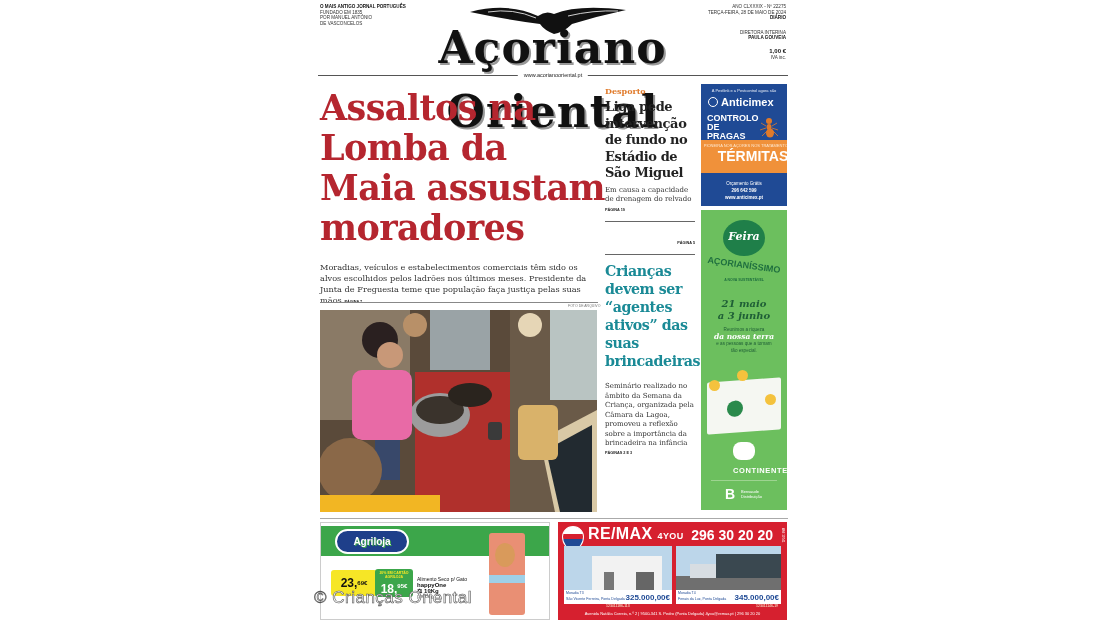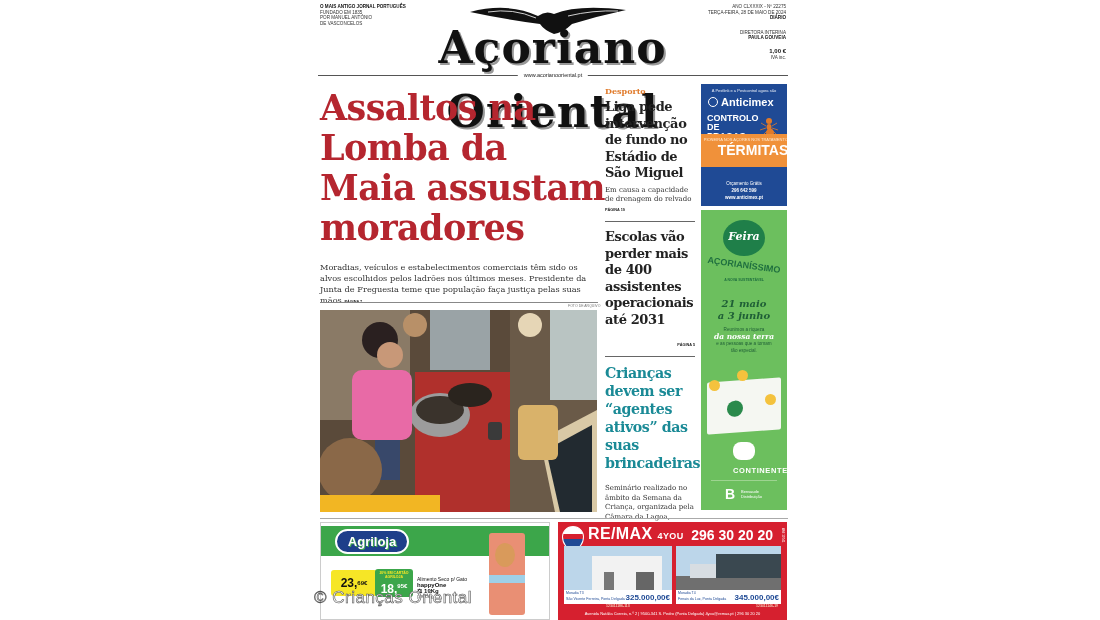--- a/index.html
+++ b/index.html
@@ -37,21 +37,21 @@
   .mid-ref { text-align: right; margin-top: 3px; }
   .mid-h.teal { color: #1a8a96; font-size: 14.2px; line-height: 18px; }
 
   
   .ad-antic { position: absolute; left: 383px; top: 84px; width: 86px; height: 122px; background: #1f4a95; overflow: hidden; font-family: "Liberation Sans", sans-serif; color: #fff; }
   .ad-antic .small { font-size: 4px; text-align: center; padding-top: 4px; color: #e8edf6; }
   .ad-antic .brand { font-size: 11px; font-weight: bold; padding: 3px 0 0 7px; display: flex; align-items: center; gap: 3px; }
   .ad-antic .brand .logo { width: 10px; height: 10px; border-radius: 50%; border: 1.5px solid #fff; }
   .ad-antic .ctrl { font-size: 9px; font-weight: bold; line-height: 9px; padding: 6px 0 0 6px; }
   .ad-antic .tag { font-size: 4.5px; padding-left: 6px; color: #cfe; }
-  .ad-antic .orange { position: absolute; left: 0; top: 50px; width: 104px; height: 33px; background: #f0913a; text-align: center; }
+  .ad-antic .orange { position: absolute; left: 0; top: 56px; width: 104px; height: 33px; background: #f0913a; text-align: center; }
   .ad-antic .orange .o-small { font-size: 4px; color: #fde7cf; padding-top: 3px; line-height: 5px; }
   .ad-antic .orange .o-big { font-size: 14px; font-weight: bold; color: #fff; line-height: 16px; }
   .ad-antic .bottom { position: absolute; left: 0; top: 96px; width: 86px; text-align: center; font-size: 4.5px; line-height: 7px; }
   .ad-antic .bottom .bold { font-weight: bold; }
   .ant { position: absolute; left: 58px; top: 32px; width: 20px; height: 22px; }
 
   .ad-feira { position: absolute; left: 383px; top: 210px; width: 86px; height: 300px; background: #6cbf5e; overflow: hidden; font-family: "Liberation Sans", sans-serif; text-align: center; }
   .feira-badge { position: absolute; left: 22px; top: 10px; width: 42px; height: 36px; border-radius: 50%; background: #1f7f49; }
   .feira-word { position: absolute; left: 0; top: 20px; width: 86px; font-family: "DejaVu Serif", serif; font-style: italic; font-weight: bold; font-size: 11px; color: #fff; }
   .feira-brand { position: absolute; left: 0; top: 50px; width: 86px; font-weight: bold; font-size: 9px; color: #1f6f3f; transform: rotate(8deg); }
@@ -66,21 +66,21 @@
   .cont-name { position: absolute; left: 0; top: 256px; width: 86px; font-weight: bold; font-size: 7.5px; color: #fff; letter-spacing: 0.6px; padding-left: 32px; }
   .cont-rule { position: absolute; left: 10px; top: 270px; width: 66px; height: 1px; background: #9dd490; }
   .bens-logo { position: absolute; left: 24px; top: 276px; font-weight: bold; font-size: 14px; color: #fff; }
   .bens-name { position: absolute; left: 40px; top: 279px; font-size: 4px; color: #fff; text-align: left; line-height: 5px; }
 
   
   .bot-rule { position: absolute; left: 2px; top: 518px; width: 468px; height: 1px; background: #aaa; }
   .ad-agri { position: absolute; left: 2px; top: 522px; width: 230px; height: 98px; background: #fff; border: 1px solid #ccc; overflow: hidden; font-family: "Liberation Sans", sans-serif; }
   .agri-band { position: absolute; left: 0; top: 3px; width: 230px; height: 30px; background: #3ca64a; }
   .agri-logo { position: absolute; left: 14px; top: 6px; width: 74px; height: 25px; border-radius: 13px; background: #1e3f8a; border: 2px solid #fff; display: flex; align-items: center; justify-content: center; }
-  .agri-logo span { font-weight: bold; font-size: 13px; color: #fff; text-shadow: 1px 1px 0 #3ca64a; }
+  .agri-logo span { font-weight: bold; font-size: 10px; color: #fff; text-shadow: 1px 1px 0 #3ca64a; }
   .price-old { position: absolute; left: 10px; top: 47px; width: 46px; height: 26px; background: #f6e626; display: flex; align-items: center; justify-content: center; font-weight: bold; font-size: 12px; color: #111; border-radius: 3px; }
   .price-old sup, .price-new sup { font-size: 6px; }
   .price-new { position: absolute; left: 54px; top: 46px; width: 38px; height: 28px; background: #3ca64a; text-align: center; color: #fff; border-radius: 3px; }
   .price-new .promo { font-size: 3.5px; font-weight: bold; padding-top: 2px; color: #f6e626; line-height: 4px; }
   .price-new .val { font-size: 12px; font-weight: bold; line-height: 14px; }
   .prod-text { position: absolute; left: 96px; top: 53px; font-size: 5px; line-height: 6px; color: #111; }
   .prod-text .b { font-weight: bold; font-size: 6px; }
   .bag { position: absolute; left: 168px; top: 10px; width: 36px; height: 82px; background: #e98f74; border-radius: 3px; }
   .bag .cat { position: absolute; left: 6px; top: 10px; width: 20px; height: 24px; border-radius: 50%; background: #d99a5b; }
   .bag .band { position: absolute; left: 0; top: 42px; width: 36px; height: 8px; background: #9fd0e8; }
@@ -180,21 +180,20 @@
   </div>
 
   <div class="mid">
     <div class="kicker">Desporto</div>
     <div class="mid-h">Liga pede intervenção de fundo no Estádio de São Miguel</div>
     <div class="mid-p">
       <span>Em causa a capacidade de drenagem do relvado</span>
       <span class="page-ref">PÁGINA 19</span>
     </div>
     <div class="mid-rule"></div>
-    <div class="mid-h">Escolas vão perder mais de 400 assistentes operacionais até 2031</div>
     <div class="mid-ref"><span class="page-ref">PÁGINA 5</span></div>
     <div class="mid-rule"></div>
     <div class="mid-h teal">Crianças devem ser “agentes ativos” das suas brincadeiras</div>
     <div class="mid-p" style="margin-top:12px">Seminário realizado no âmbito da Semana da Criança, organizada pela Câmara da Lagoa, promoveu a reflexão sobre a importância da brincadeira na infância</div>
     <div class="page-ref" style="margin-top:2px">PÁGINAS 2 E 3</div>
   </div>
 
   <div class="ad-antic">
     <div class="small">A Pestlink e a Pestcontrol agora são</div>
     <div class="brand">

